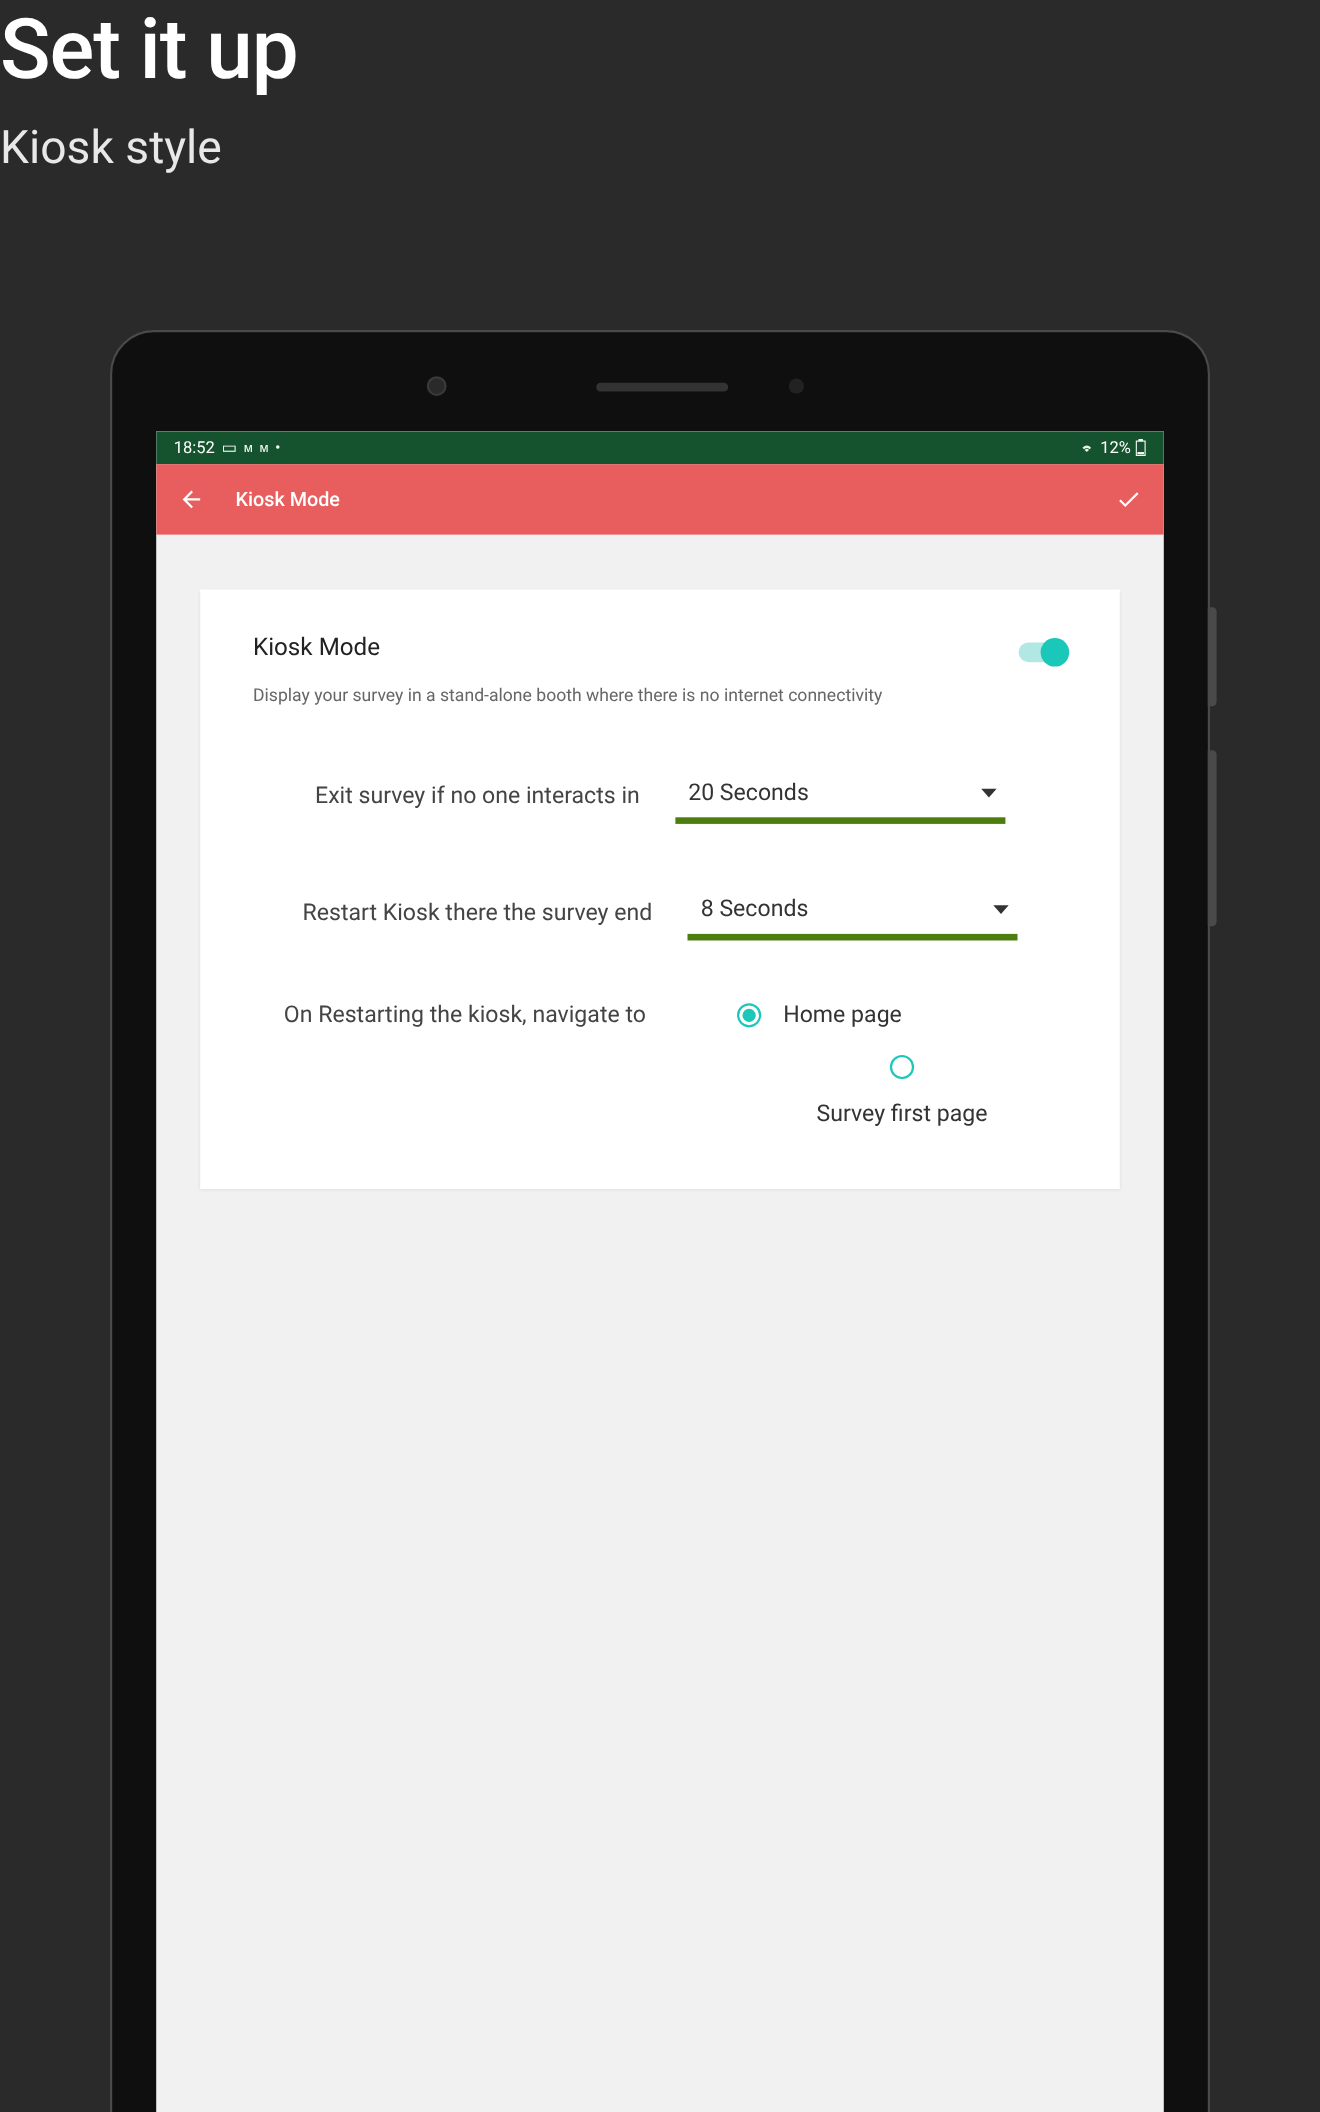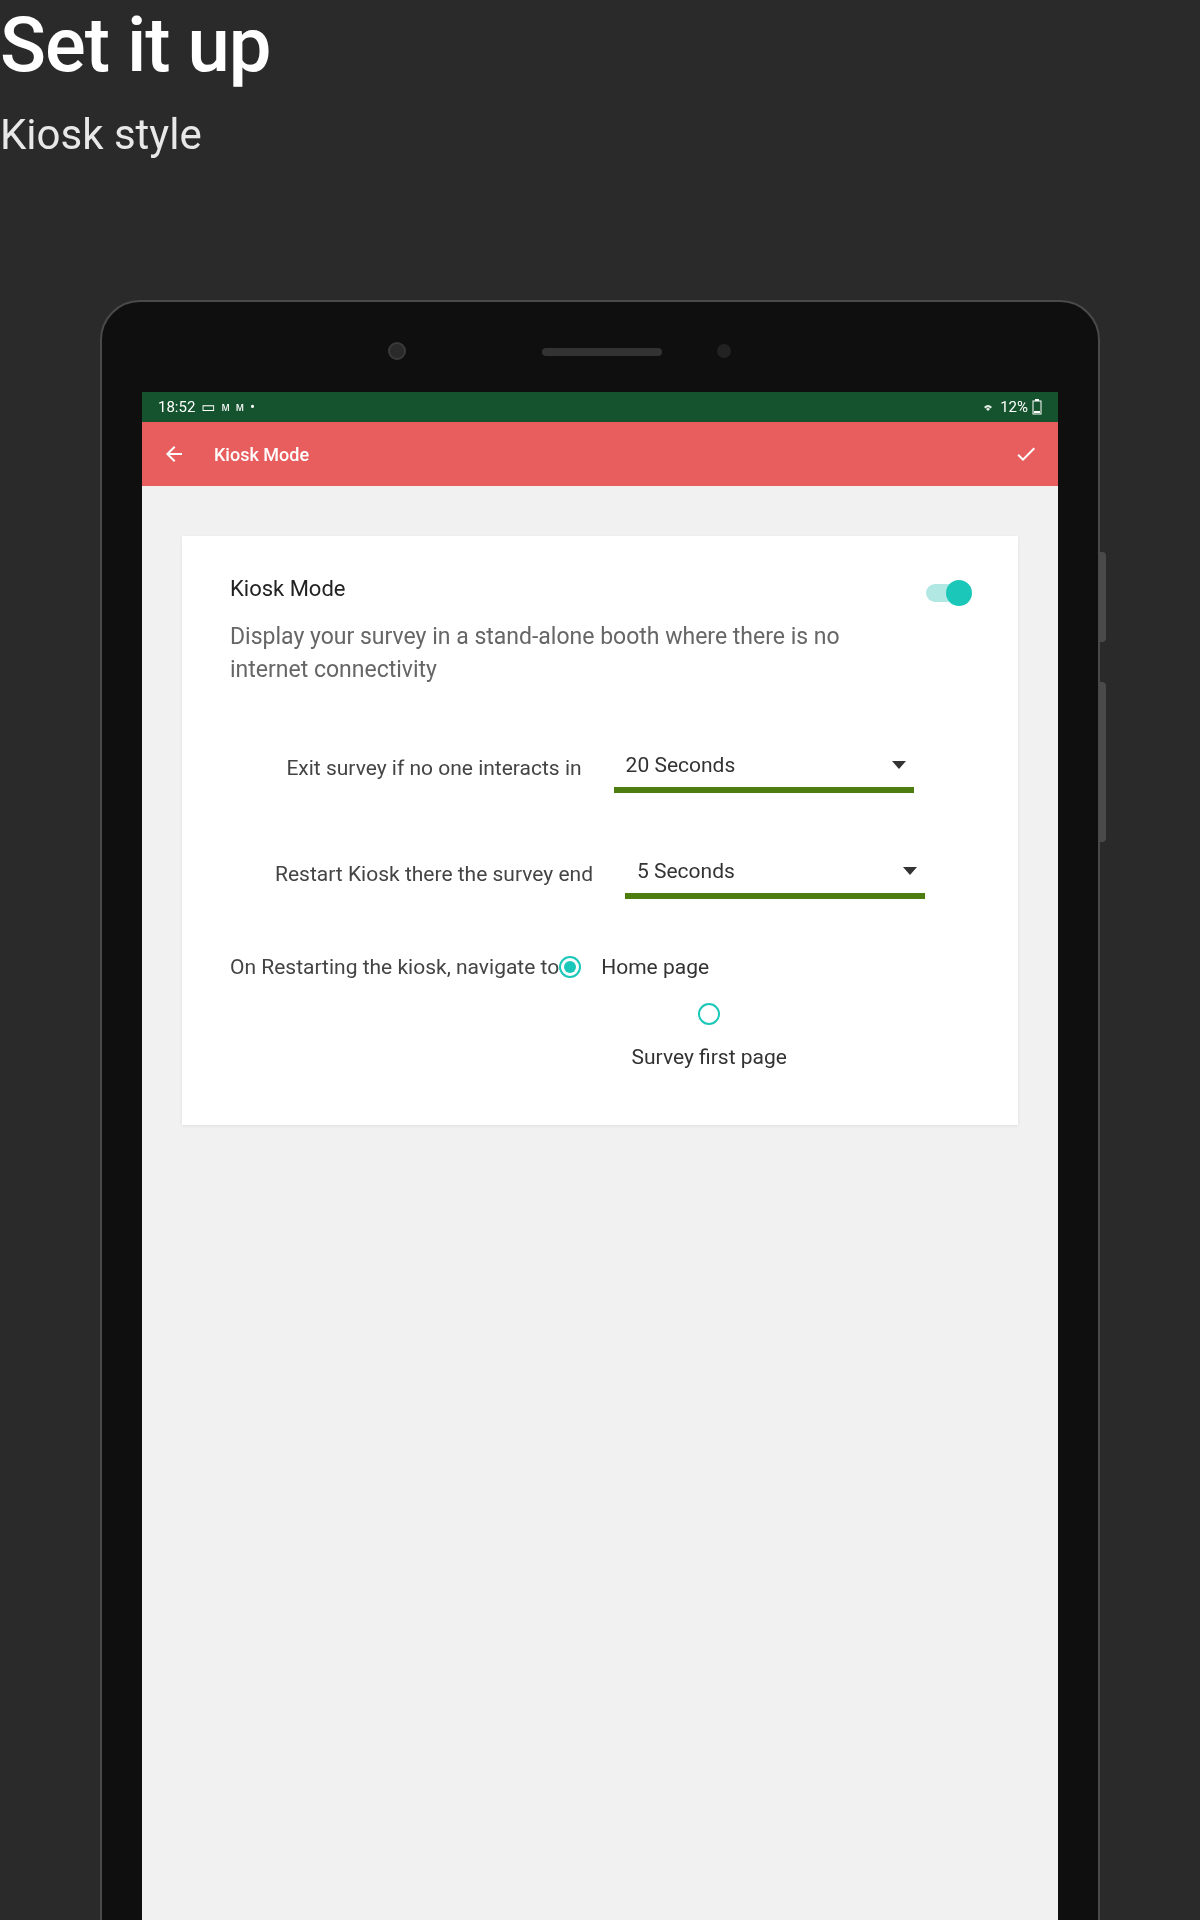--- a/index.html
+++ b/index.html
@@ -127,21 +127,21 @@
     display: flex;
     align-items: flex-start;
     justify-content: space-between;
   }
   .section-title {
     font-size: 22px;
     color: #222;
     font-weight: 400;
   }
   .desc {
-    font-size: 23px;
+    font-size: 16px;
     color: #666;
     margin-top: 18px;
     line-height: 1.45;
     max-width: 88%;
   }
   .toggle {
     width: 44px;
     height: 18px;
     background: #b2e8e4;
     border-radius: 10px;
@@ -184,20 +184,22 @@
   }
   .caret {
     width: 0; height: 0;
     border-left: 7px solid transparent;
     border-right: 7px solid transparent;
     border-top: 8px solid #333;
   }
   .radio-row-wrap {
     display: flex;
     align-items: flex-start;
+    justify-content: space-between;
+    margin-left: 28px;
   }
   .radio-options { width: 300px; }
   .radio-row {
     display: flex;
     align-items: center;
     gap: 20px;
     cursor: pointer;
   }
   .radio {
     width: 22px;
@@ -284,21 +286,21 @@
         <div class="setting-label">Exit survey if no one interacts in</div>
         <div class="dropdown">
           <span class="dropdown-val">20 Seconds</span>
           <span class="caret"></span>
         </div>
       </div>
 
       <div class="setting-row">
         <div class="setting-label">Restart Kiosk there the survey end</div>
         <div class="dropdown">
-          <span class="dropdown-val">5 Seconds</span>
+          <span class="dropdown-val">8 Seconds</span>
           <span class="caret"></span>
         </div>
       </div>
 
       <div class="radio-row-wrap" style="margin-top:56px;">
         <div class="setting-label">On Restarting the kiosk, navigate to</div>
         <div class="radio-options">
           <div class="radio-row">
             <div class="radio selected"></div>
             <span class="radio-label">Home page</span>

